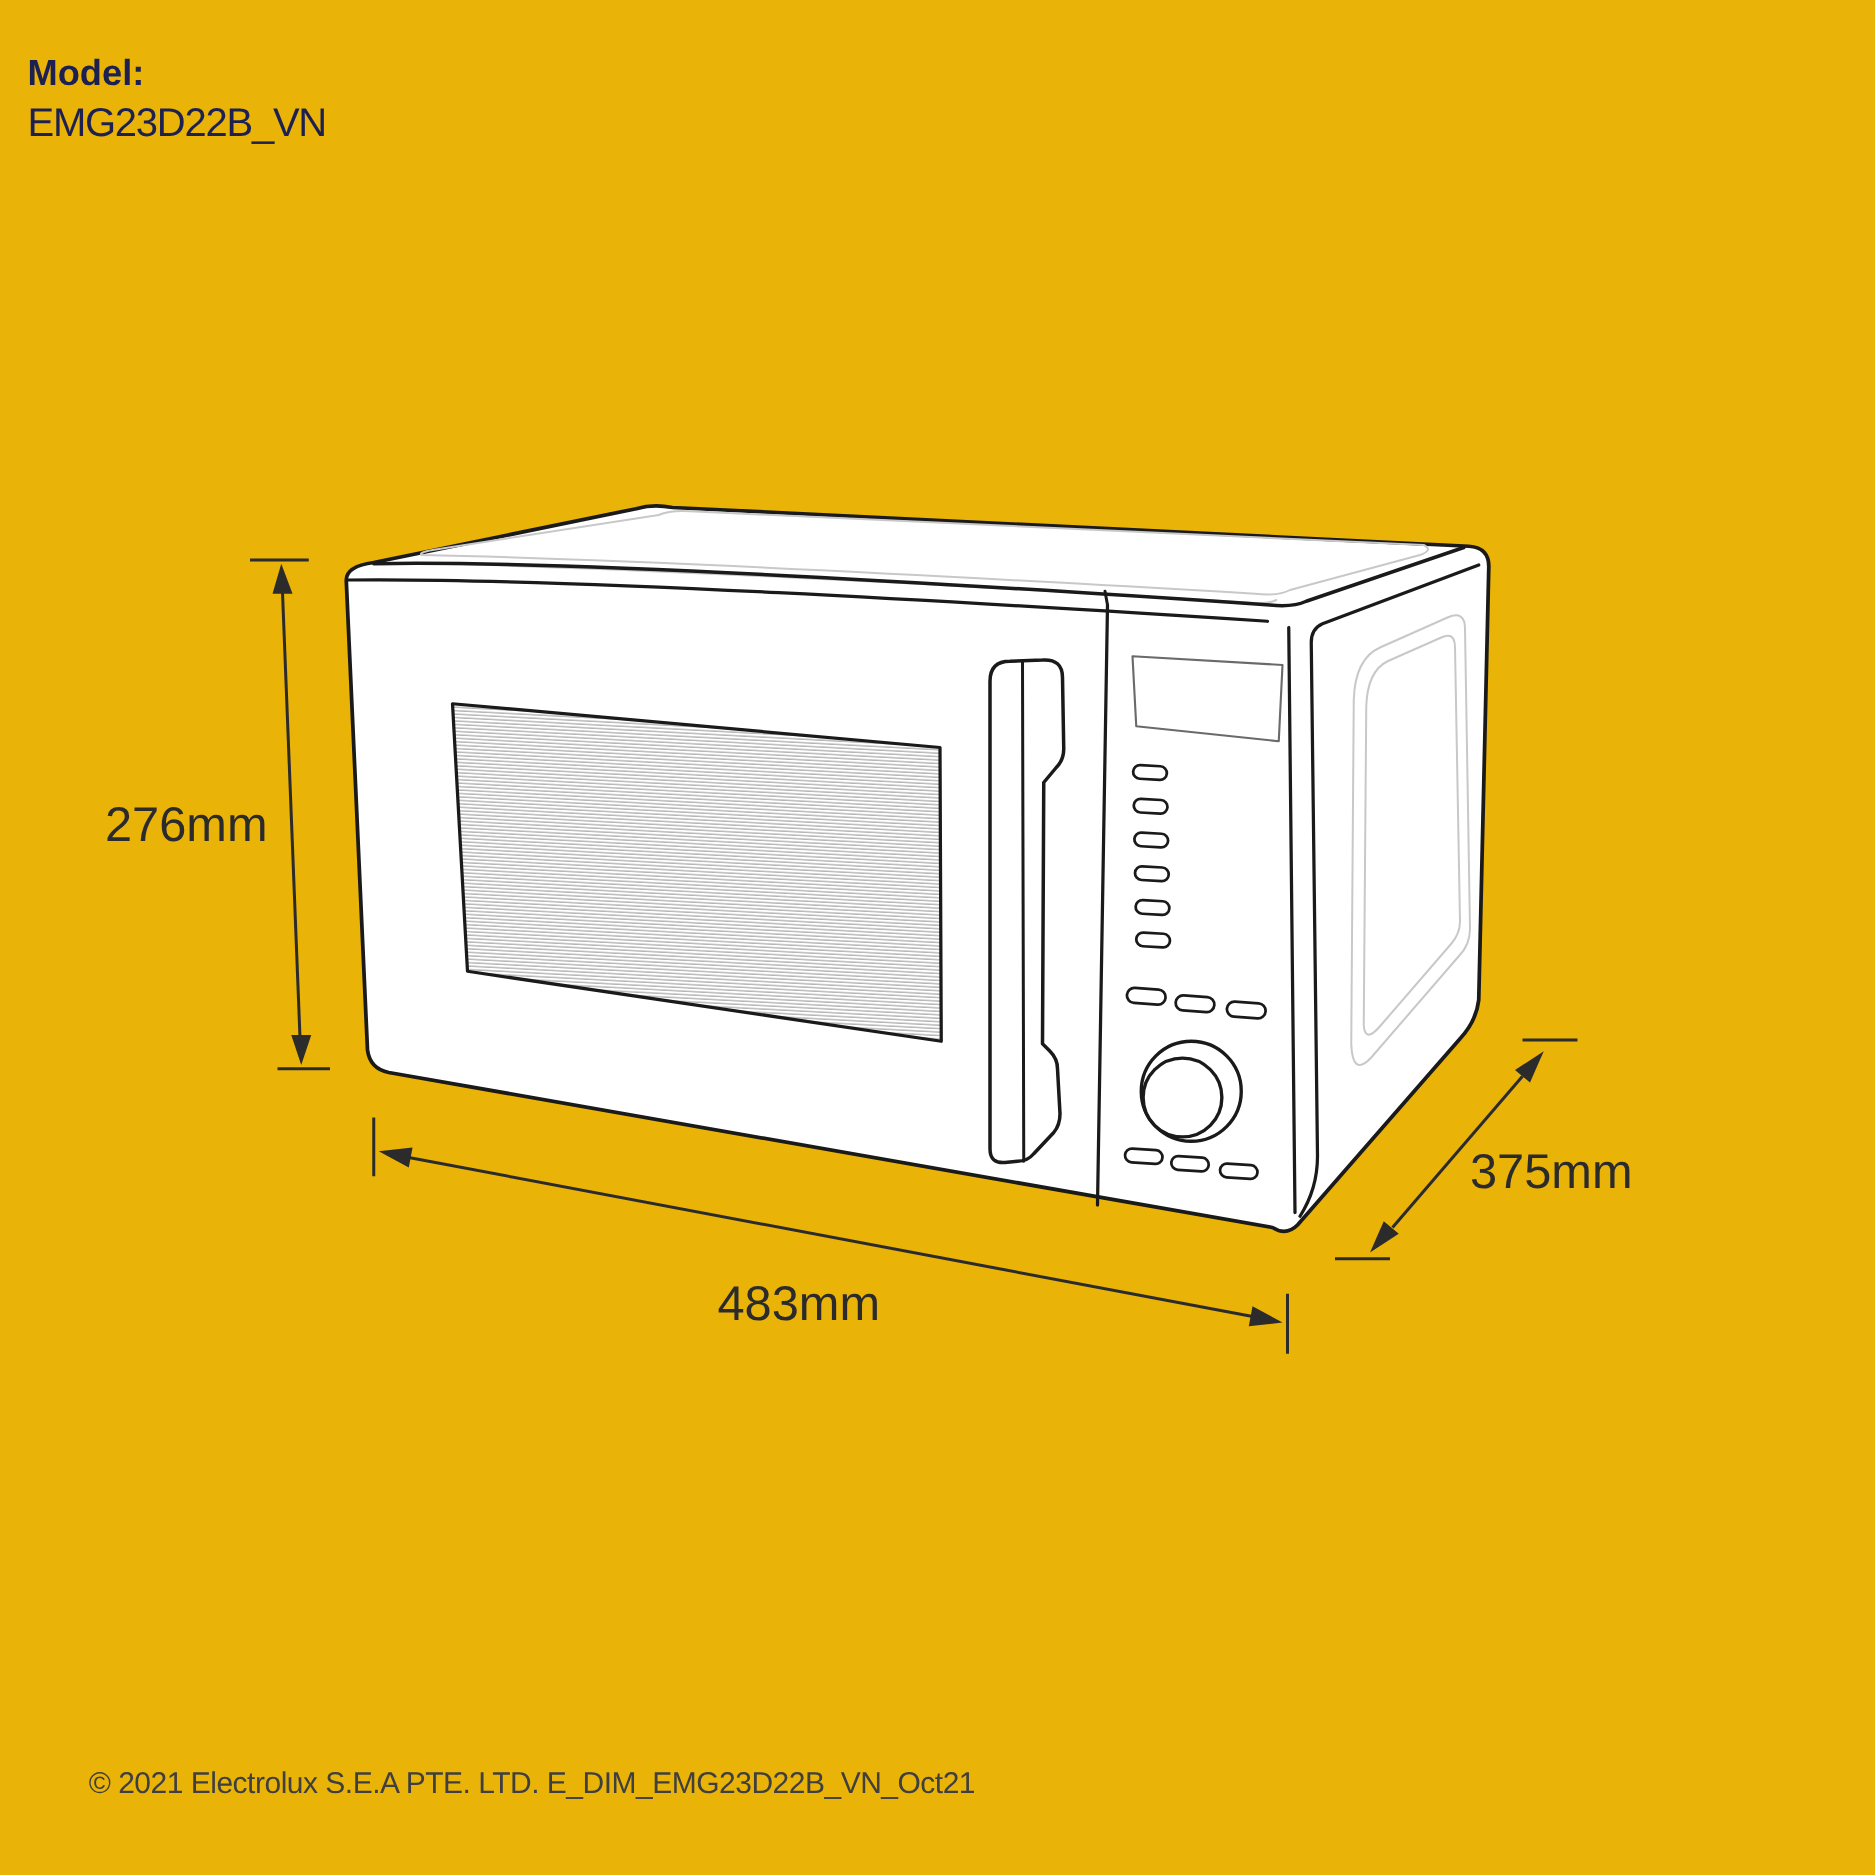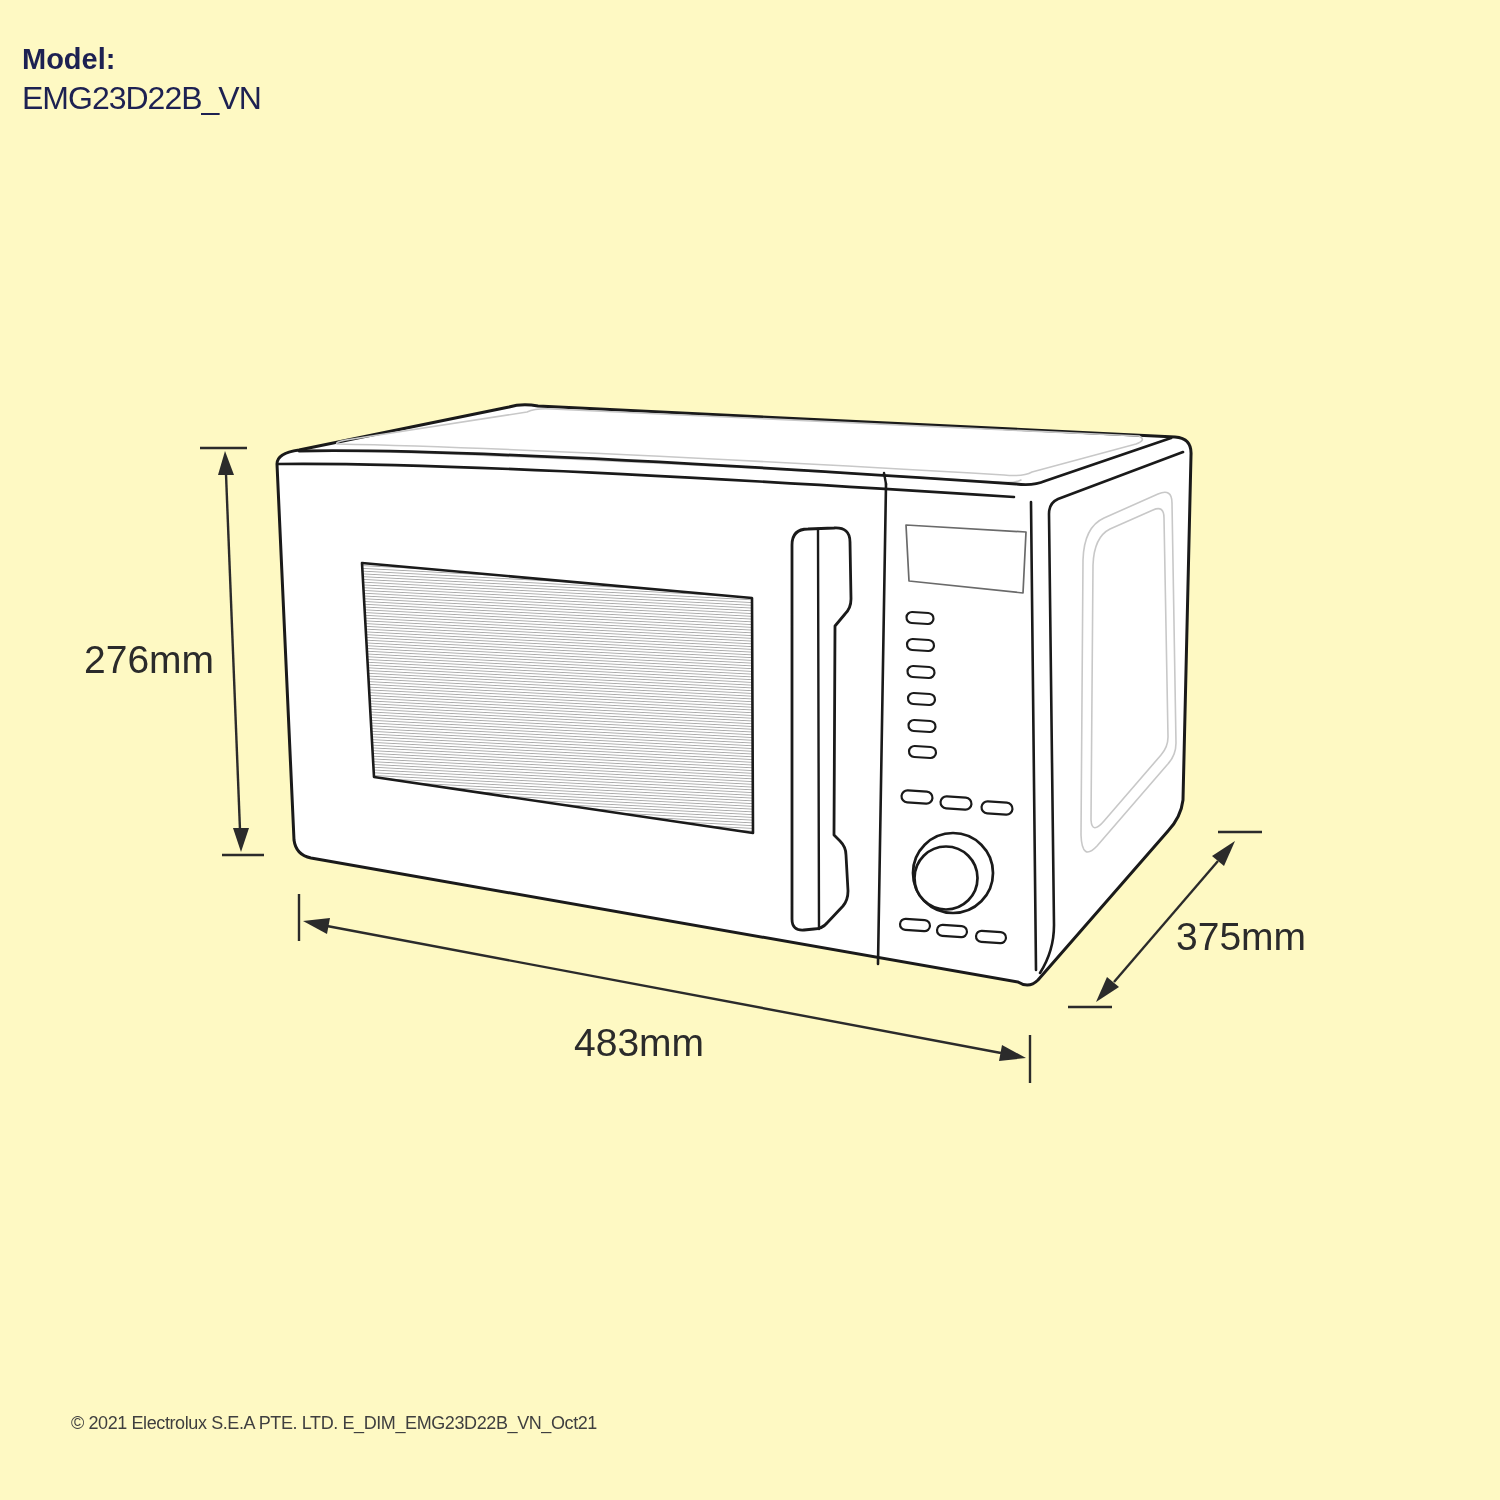--- a/index.html
+++ b/index.html
@@ -1,29 +1,29 @@
 <!DOCTYPE html>
 <html><head>
 <meta charset="utf-8">
 <style>
   html, body { margin: 0; padding: 0; background: #ffffff; }
   .sheet {
     position: relative;
     width: 1500px;
     height: 1500px;
-    background: #fef9c3;
+    background: #eab308;
     font-family: "Liberation Sans", sans-serif;
     overflow: hidden;
   }
   .model-block { position: absolute; left: 22px; top: 44px; color: #1d2152; }
   .model-label { font-size: 29px; font-weight: 700; letter-spacing: 0; line-height: 1.1; }
   .model-value { font-size: 32px; font-weight: 400; letter-spacing: -1px; margin-top: 5px; line-height: 1.1; }
   .copyright {
     position: absolute; left: 71px; top: 1413px;
-    font-size: 18px; letter-spacing: -0.4px; color: #3f3f3f;
+    font-size: 24px; letter-spacing: -0.4px; color: #3f3f3f;
   }
   svg.drawing { position: absolute; left: 0; top: 0; }
   .dim-text { font-size: 39px; fill: #2b2b2b; }
 </style>
 </head>
 <body>
 
 <div class="sheet">
 
   <div class="model-block">

